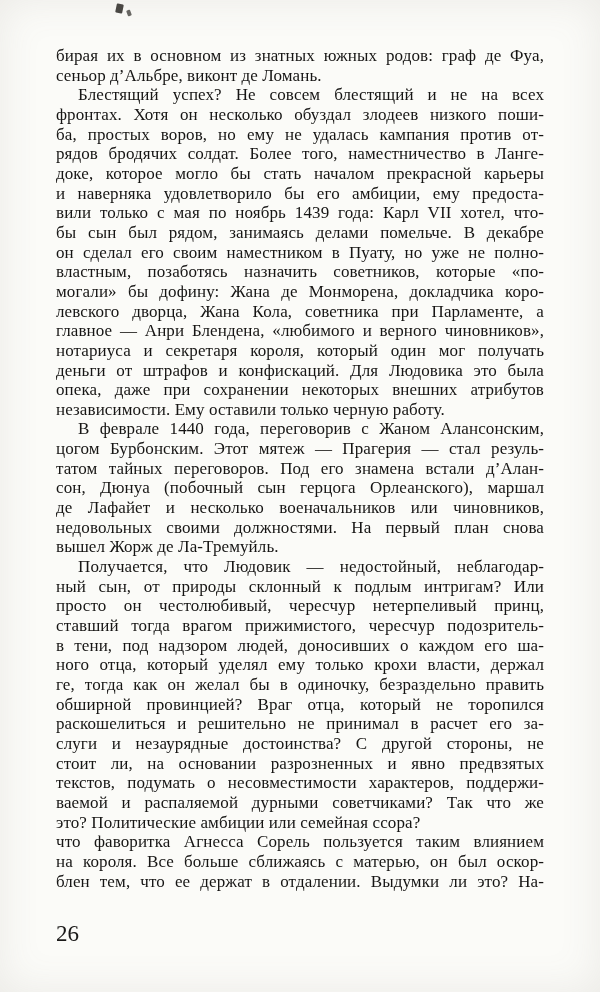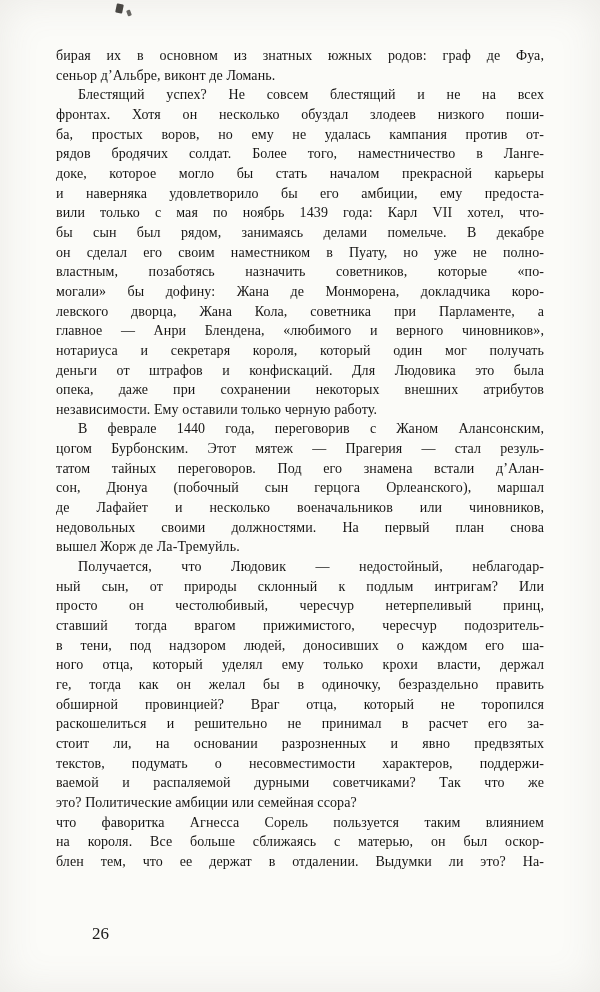--- a/index.html
+++ b/index.html
@@ -24,41 +24,40 @@
     position: absolute;
     top: 46px;
     left: 56px;
     width: 488px;
   }
   .para {
     margin: 0;
     padding: 0;
   }
   .line {
-    font-size: 14px;
+    font-size: 17px;
     line-height: 19.65px;
     letter-spacing: 0.1px;
     text-align: justify;
     text-align-last: justify;
     white-space: normal;
   }
   .line.first {
     padding-left: 22px;
   }
   .line.lastline {
     text-align-last: left;
   }
   .page-number {
     position: absolute;
     left: 56px;
     top: 924px;
-    font-size: 17px;
+    font-size: 23px;
     line-height: 20px;
     color: #1a1918;
-    margin-left: 36px;
   }
   .scan-speck {
     position: absolute;
     background: #2a2824;
     border-radius: 1px;
   }
   .speck-1 { left: 116px; top: 4px; width: 7px; height: 9px; transform: rotate(12deg); opacity: 0.85; }
   .speck-2 { left: 127px; top: 10px; width: 4px; height: 6px; transform: rotate(-20deg); opacity: 0.7; }
 </style>
 </head>
@@ -104,20 +103,21 @@
       <div class="para">
         <div class="line first">Получается, что Людовик — недостойный, неблагодар-</div>
         <div class="line">ный сын, от природы склонный к подлым интригам? Или</div>
         <div class="line">просто он честолюбивый, чересчур нетерпеливый принц,</div>
         <div class="line">ставший тогда врагом прижимистого, чересчур подозритель-</div>
         <div class="line">в тени, под надзором людей, доносивших о каждом его ша-</div>
         <div class="line">ного отца, который уделял ему только крохи власти, держал</div>
         <div class="line">ге, тогда как он желал бы в одиночку, безраздельно править</div>
         <div class="line">обширной провинцией? Враг отца, который не торопился</div>
         <div class="line">раскошелиться и решительно не принимал в расчет его за-</div>
+        <div class="line">слуги и незаурядные достоинства? С другой стороны, не</div>
         <div class="line">стоит ли, на основании разрозненных и явно предвзятых</div>
         <div class="line">текстов, подумать о несовместимости характеров, поддержи-</div>
         <div class="line">ваемой и распаляемой дурными советчиками? Так что же</div>
         <div class="line lastline">это? Политические амбиции или семейная ссора?</div>
       </div>
       <div class="para">
         <div class="line">что фаворитка Агнесса Сорель пользуется таким влиянием</div>
         <div class="line">на короля. Все больше сближаясь с матерью, он был оскор-</div>
         <div class="line">блен тем, что ее держат в отдалении. Выдумки ли это? На-</div>
       </div>

